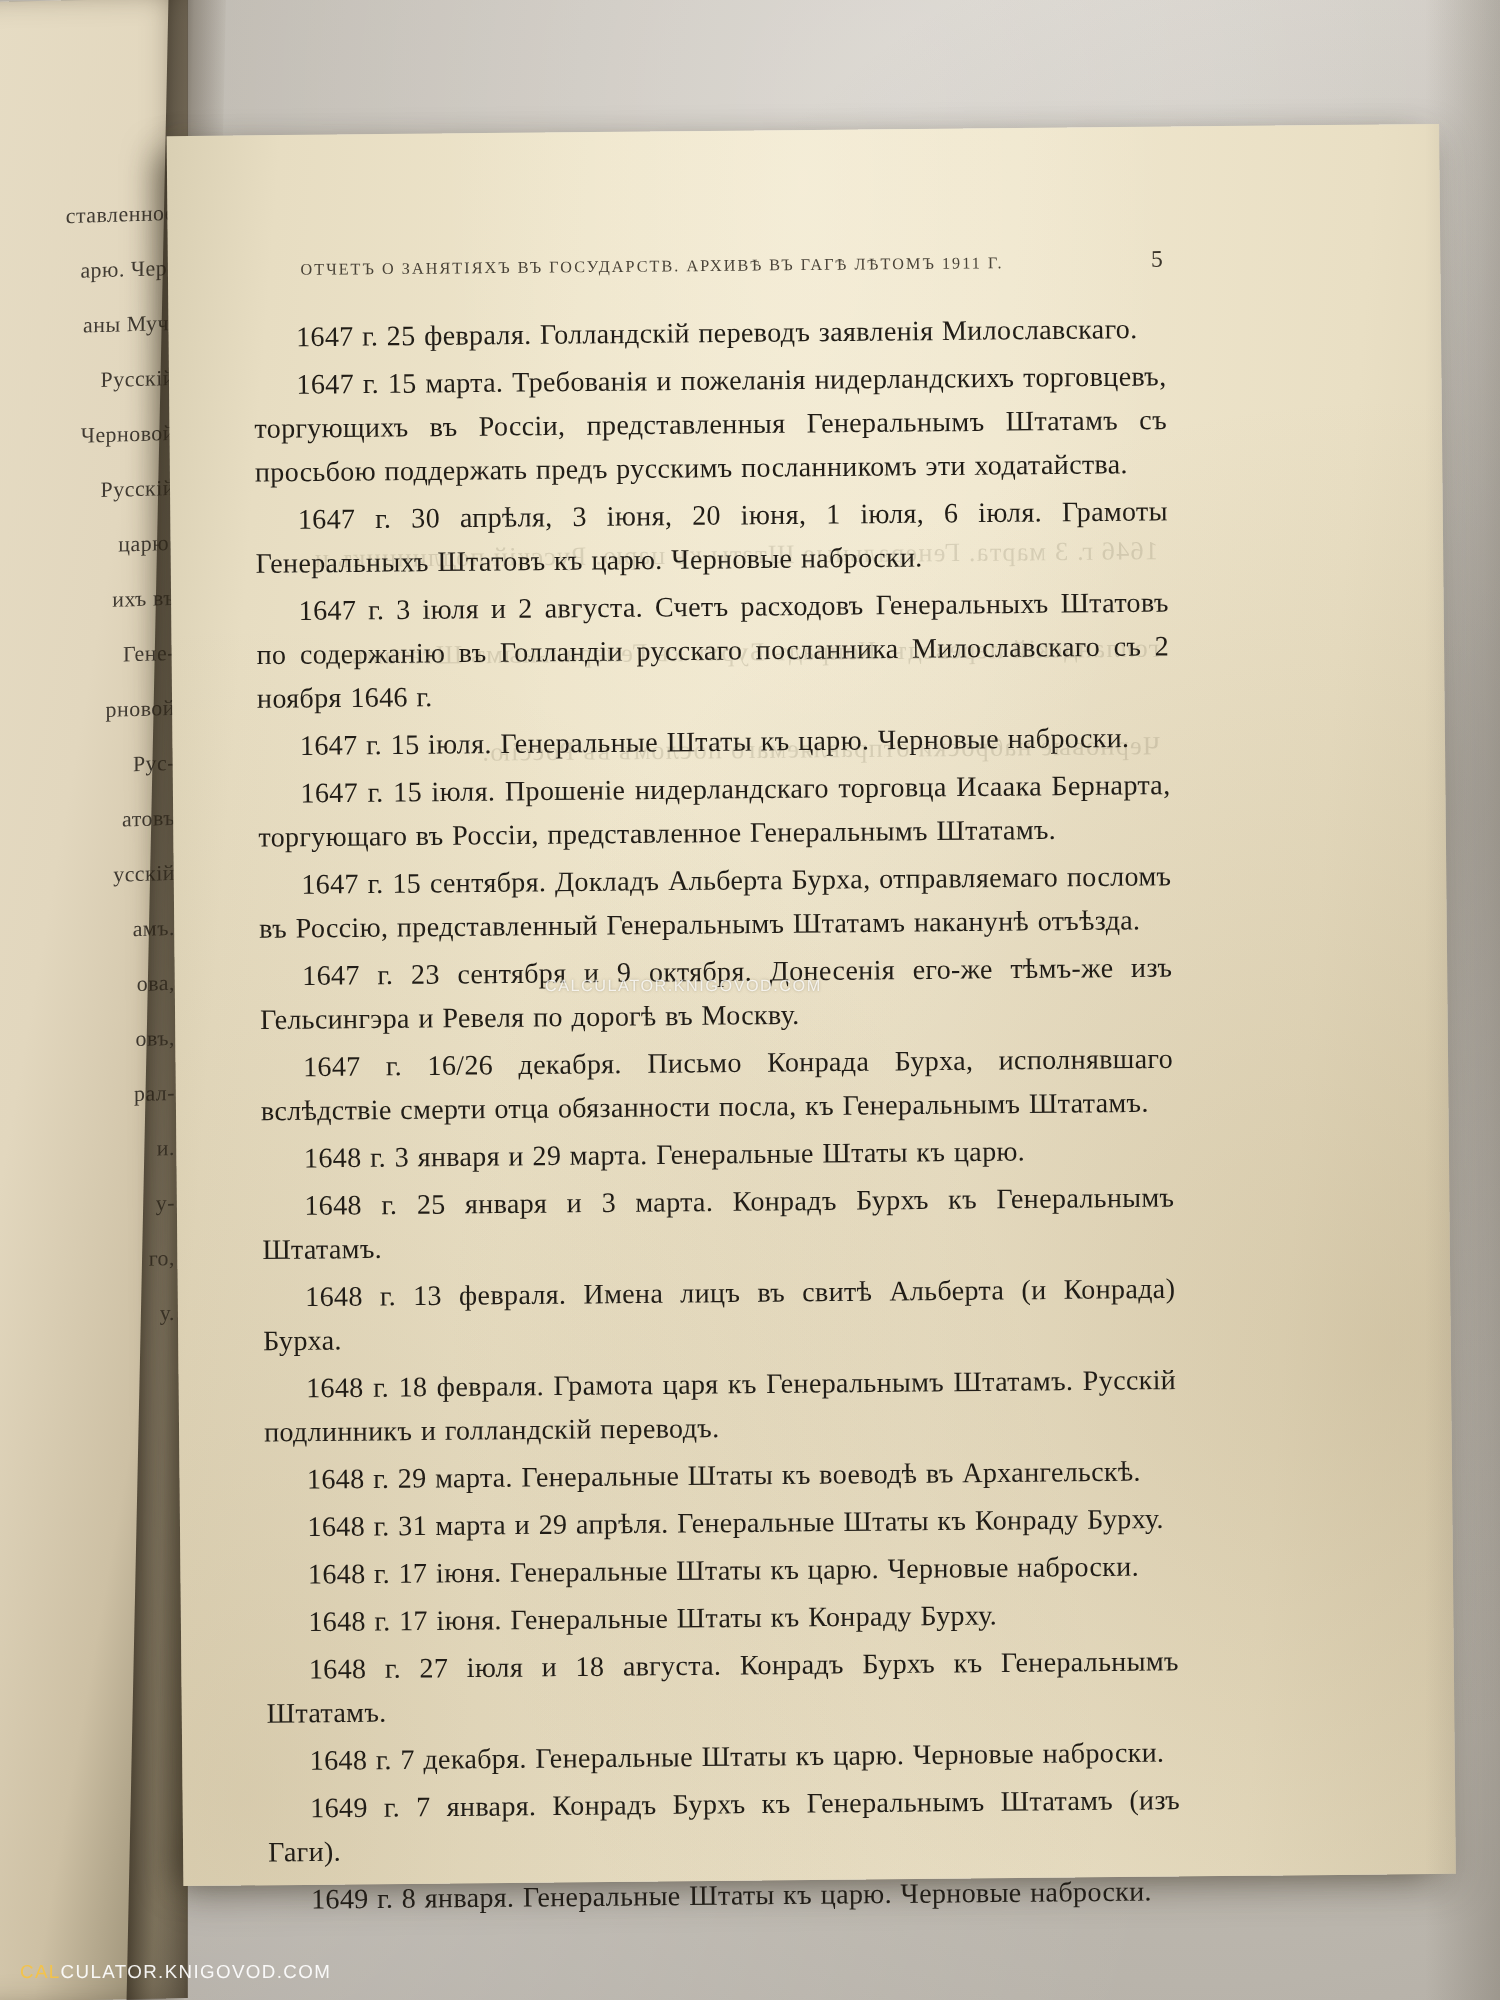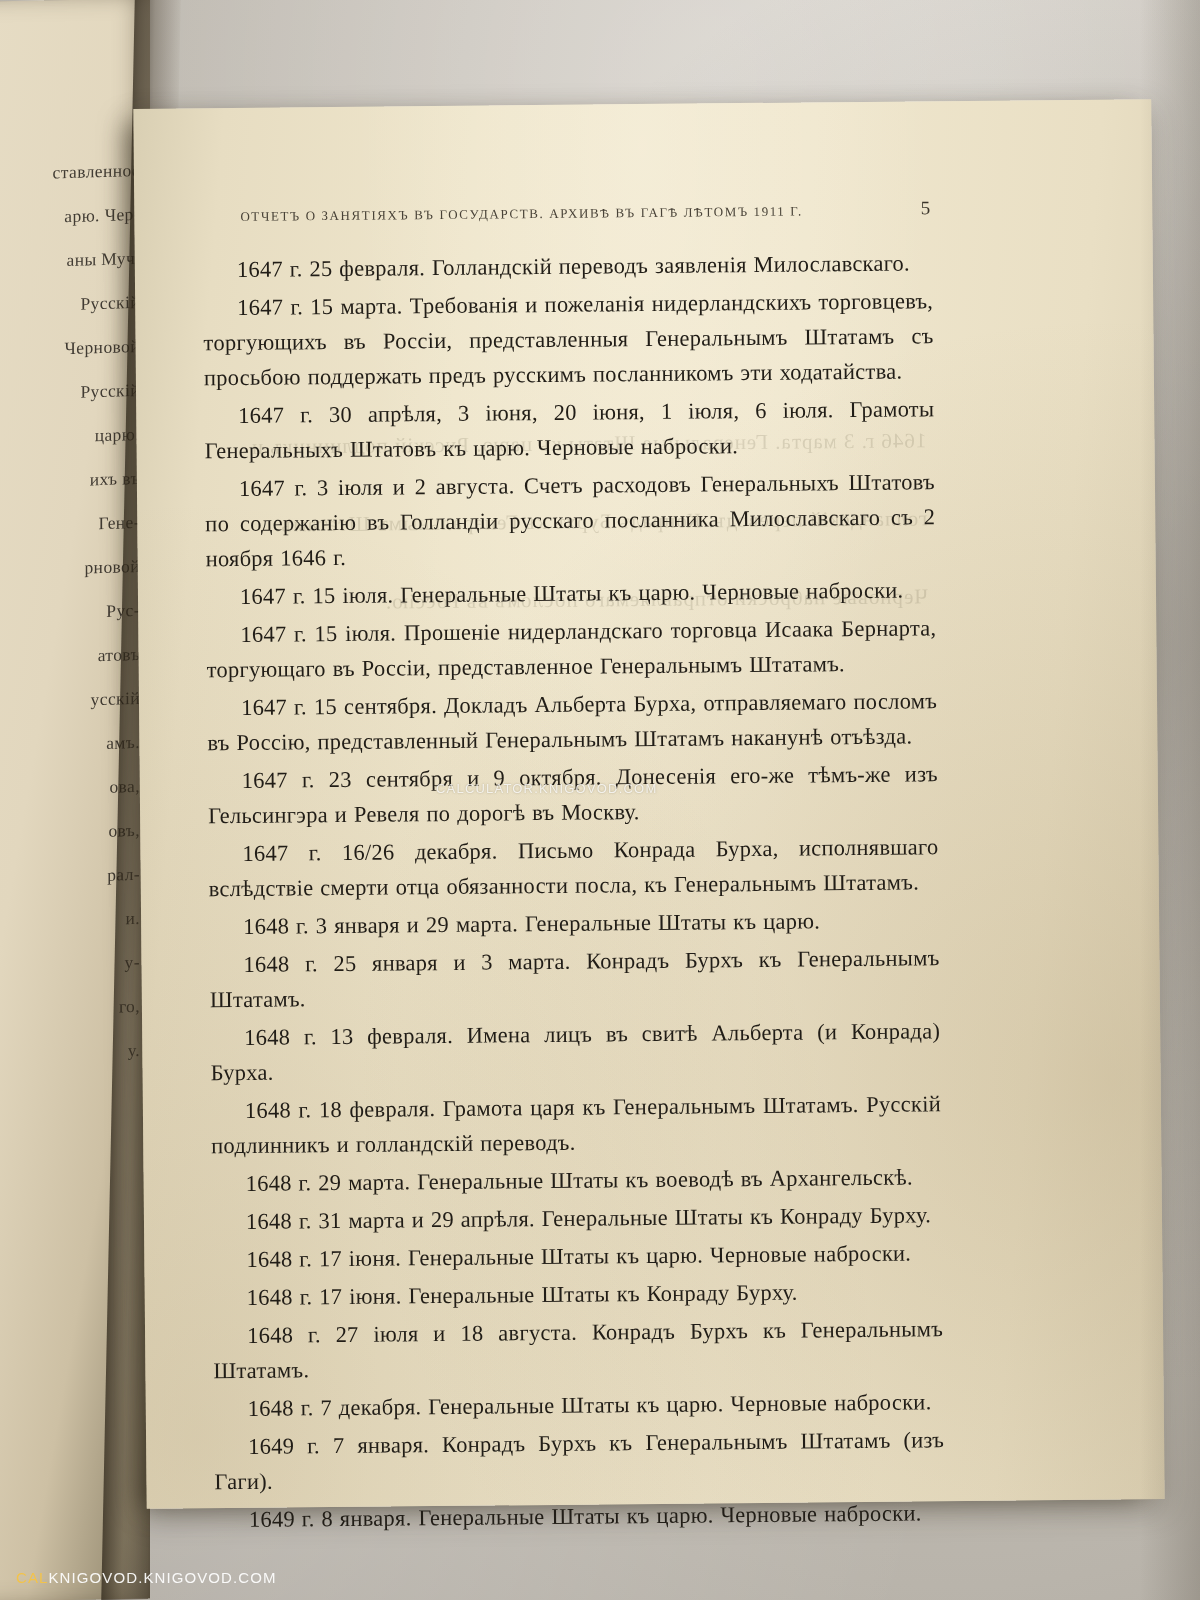--- a/index.html
+++ b/index.html
@@ -254,17 +254,17 @@
         <p>1649 г. 7 января. Конрадъ Бурхъ къ Генеральнымъ Штатамъ (изъ Гаги).</p>
         <p>1649 г. 8 января. Генеральные Штаты къ царю. Черновые наброски.</p>
       </div>
 
     </div>
   </div>
 
   <div class="watermark-mid">CALCULATOR.KNIGOVOD.COM</div>
 
   <div class="watermark-corner">
-    <span class="cw">CAL</span><span>KNIGOVOD.KNIGOVOD.COM</span>
+    <span class="cw">CAL</span><span>CULATOR.KNIGOVOD.COM</span>
   </div>
 
   <div class="edge-shadow"></div>
 </div>
 
 </body></html>

